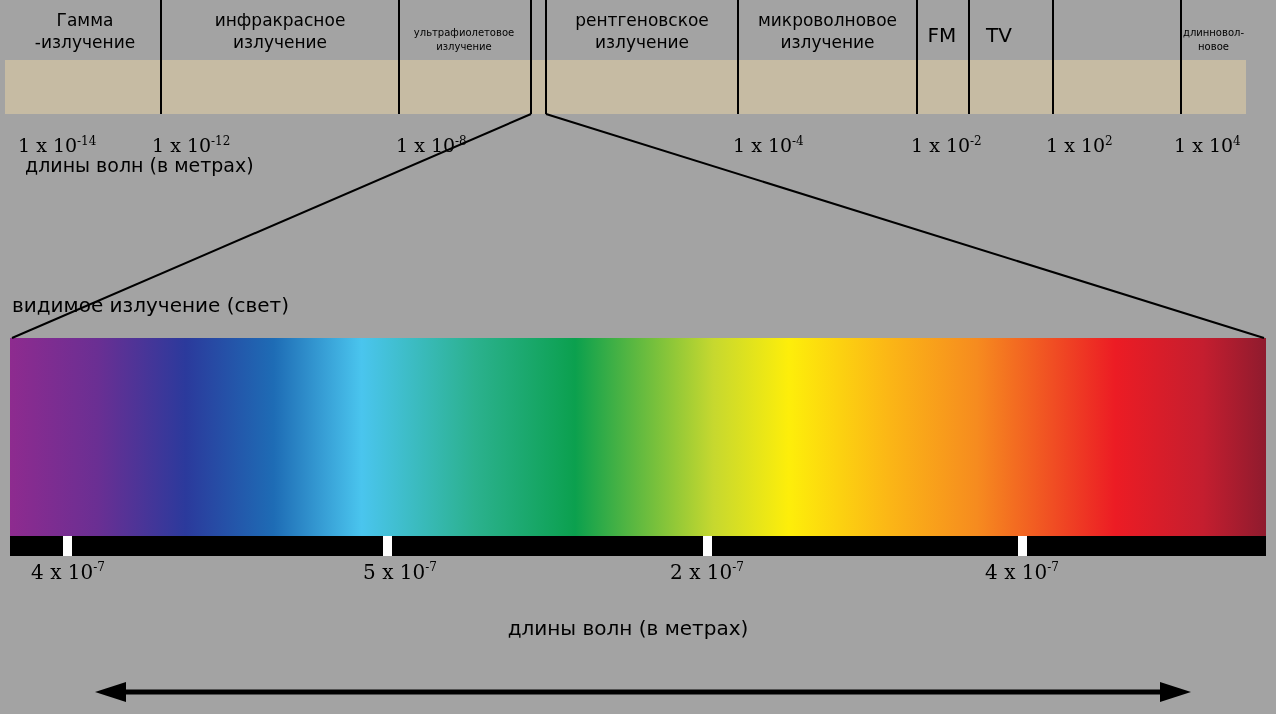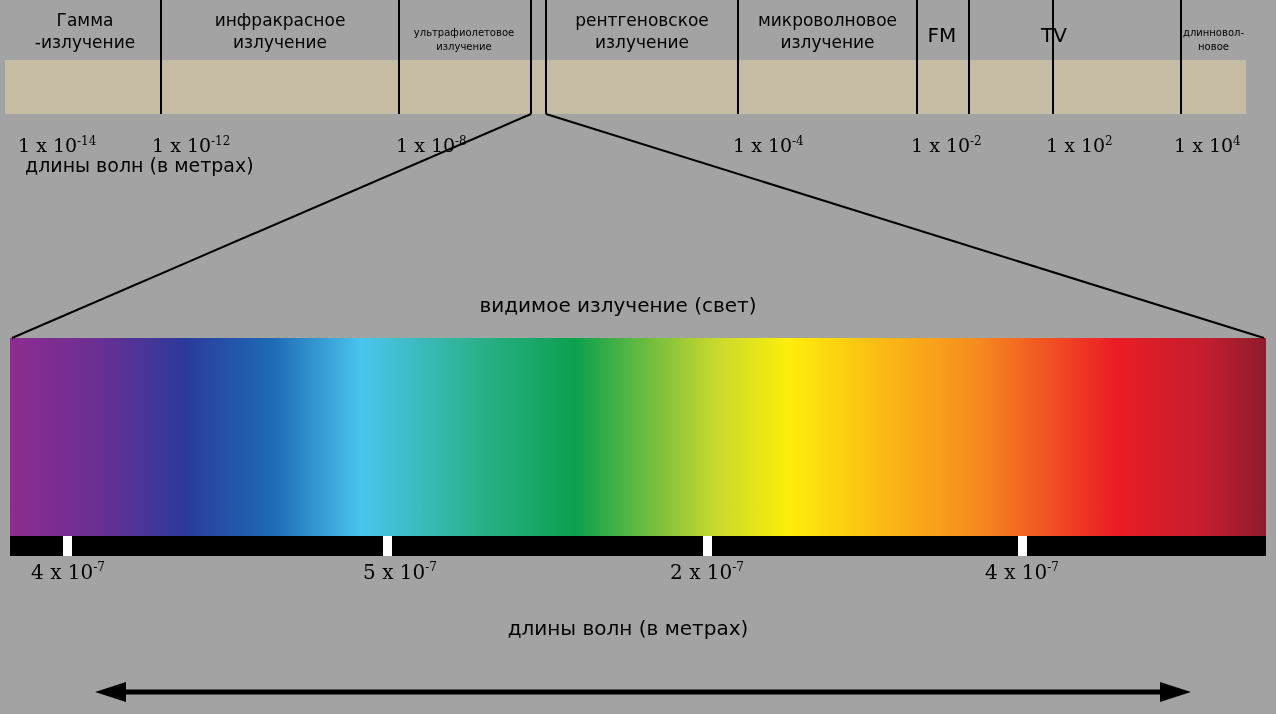--- a/index.html
+++ b/index.html
@@ -51,23 +51,23 @@
     margin-top: 16px;
   }
   .wl sup, .tick-label sup { font-size: 12px; vertical-align: super; }
   .axis-top {
     position: absolute;
     left: 25px; top: 154px;
     font-size: 19px;
   }
   .visible-title {
     position: absolute;
-    left: 0; top: 293px;
+    left: 12px; top: 293px;
     width: 1236px;
-    text-align: center;
+    text-align: left;
     font-size: 20px;
   }
   .rainbow {
     position: absolute;
     left: 10px; top: 338px;
     width: 1256px; height: 198px;
     background: linear-gradient(to right, #8e2b8f, #2b3a9c, #4ac5ee, #0ba04e, #fdee0a, #f68b1f, #ec1c24, #8f1b2e);
   }
   .ruler {
     position: absolute;
@@ -123,21 +123,21 @@
 -излучение</div>
   <div class="band-label" style="left:162px;width:236px">инфракрасное
 излучение</div>
   <div class="band-label small" style="left:399px;width:130px">ультрафиолетовое
 излучение</div>
   <div class="band-label" style="left:547px;width:190px">рентгеновское
 излучение</div>
   <div class="band-label" style="left:739px;width:177px">микроволновое
 излучение</div>
   <div class="band-label single" style="left:916px;width:52px">FM</div>
-  <div class="band-label single" style="left:1012px;width:84px">TV</div>
+  <div class="band-label single" style="left:957px;width:84px">TV</div>
   <div class="band-label small" style="left:1181px;width:65px">длинновол-
 новое</div>
 
   <span class="wl" style="left:18px"><span>1 x 10</span><sup>-14</sup></span>
   <span class="wl" style="left:152px"><span>1 x 10</span><sup>-12</sup></span>
   <span class="wl" style="left:396px"><span>1 x 10</span><sup>-8</sup></span>
   <span class="wl" style="left:733px"><span>1 x 10</span><sup>-4</sup></span>
   <span class="wl" style="left:911px"><span>1 x 10</span><sup>-2</sup></span>
   <span class="wl" style="left:1046px"><span>1 x 10</span><sup>2</sup></span>
   <span class="wl" style="left:1174px"><span>1 x 10</span><sup>4</sup></span>

